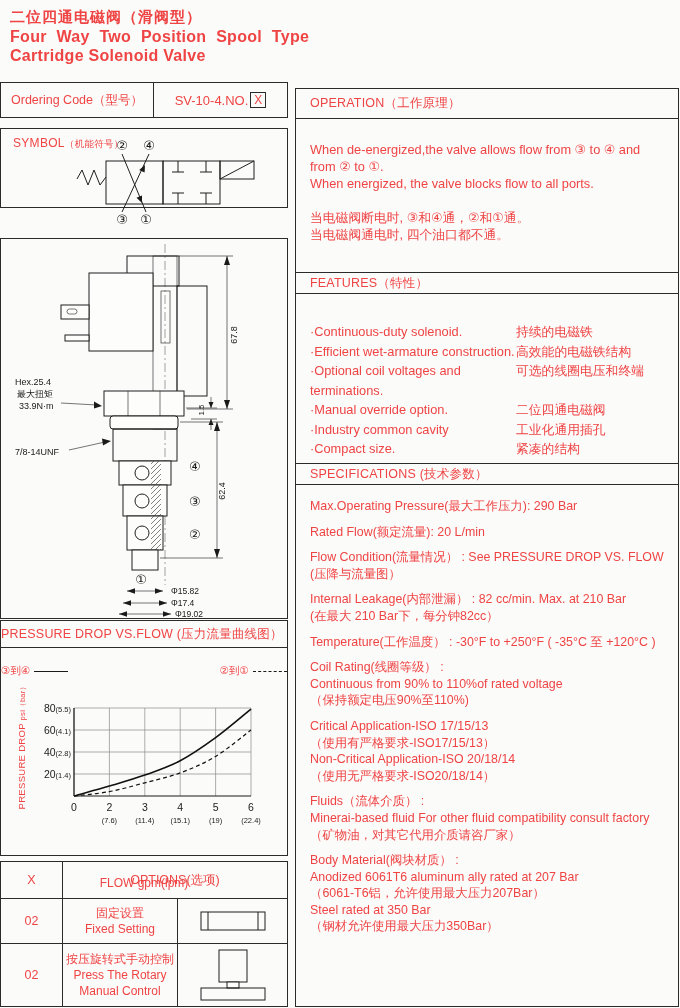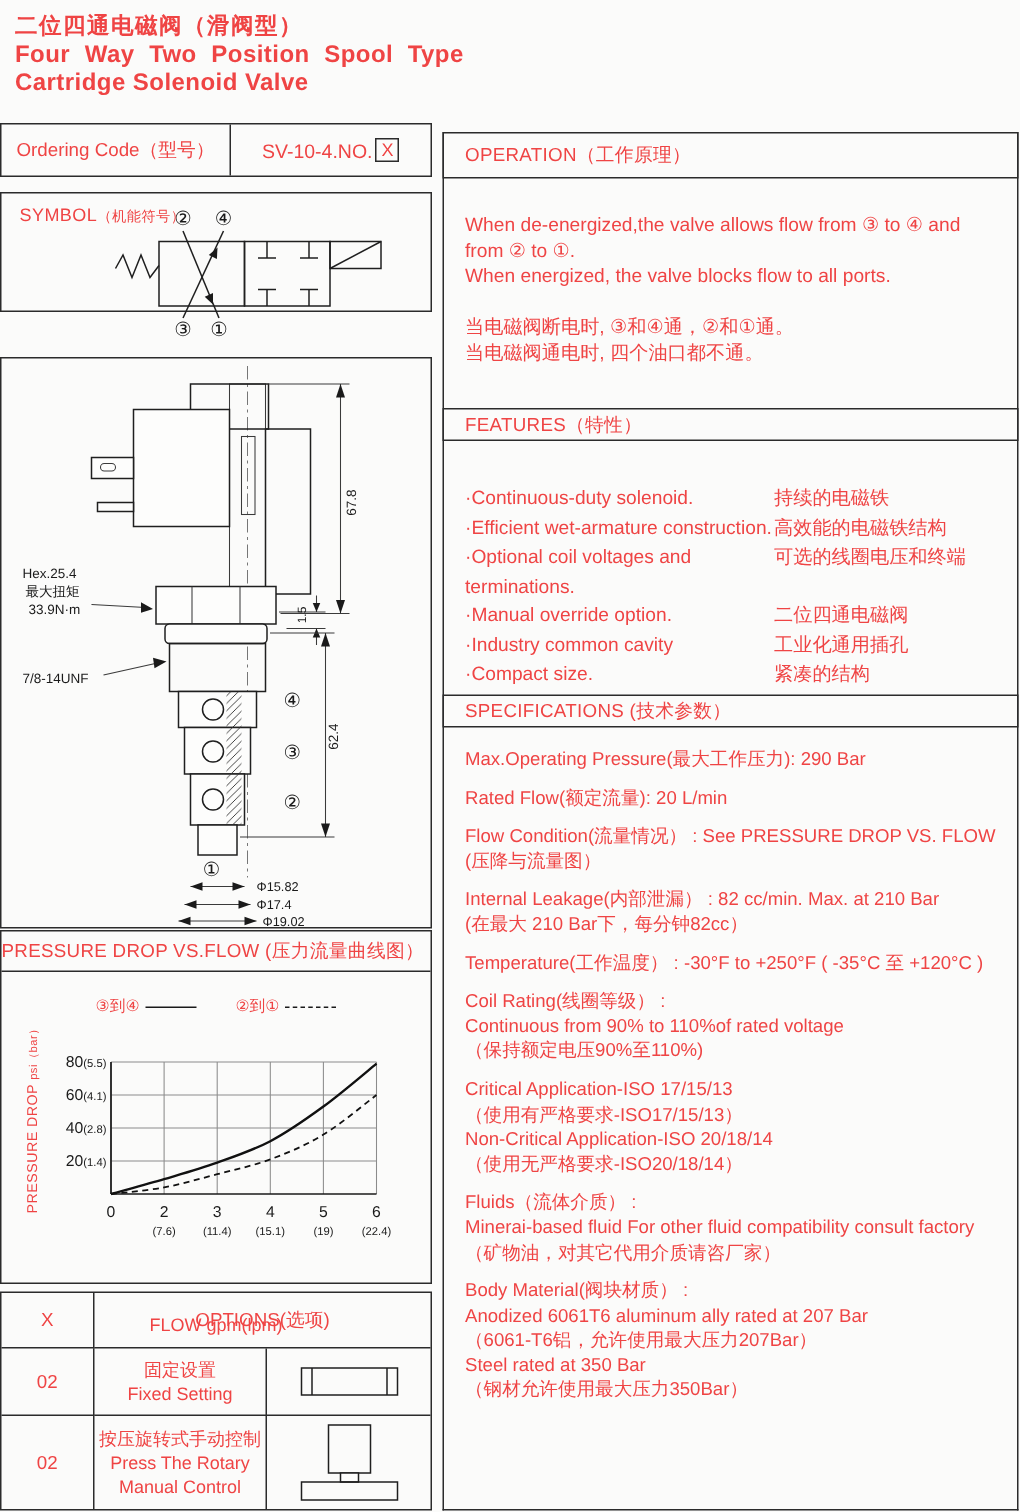--- a/index.html
+++ b/index.html
@@ -24,21 +24,21 @@
   .boxed-x { display:inline-block; border:1px solid #2b2b2b; padding:0 3px; margin-left:2px; font-size:12px; line-height:14px; }
 
   
   .symbol-box { left:0; top:128px; width:288px; height:80px; }
   .sec-label { position:absolute; left:12px; top:7px; font-size:12px; letter-spacing:0.3px; }
   .sec-label .cn { font-size:9.5px; }
   .drawing-box { left:0; top:238px; width:288px; height:381px; }
   .chart-box { left:0; top:620px; width:288px; height:236px; }
   .chart-header { position:absolute; left:0; top:0; width:100%; height:27px; border-bottom:1px solid #2b2b2b; display:flex; align-items:center; font-size:12.5px; letter-spacing:0.2px; }
   .chart-body { position:absolute; left:0; top:27px; width:100%; height:208px; }
-  .legend { position:absolute; left:0; top:16px; width:100%; display:flex; justify-content:center; gap:26px; font-size:10.5px; }
+  .legend { position:absolute; left:0; top:16px; width:100%; display:flex; justify-content:space-between; gap:26px; font-size:10.5px; }
   .legend-item { display:flex; align-items:center; gap:4px; }
   .lg-line { width:34px; border-top:1.6px solid #1a1a1a; }
   .lg-dash { width:34px; border-top:1.6px dashed #1a1a1a; }
   .ylabel { position:absolute; left:-64px; top:92px; width:170px; text-align:center; font-size:9.5px; letter-spacing:0.3px; transform:rotate(-90deg); }
   .ylabel .sm { font-size:7.5px; }
   .xlabel { position:absolute; left:0; top:186px; width:100%; text-align:center; font-size:12px;margin-top:42px; }
   #chart-svg { position:absolute; left:0; top:0; }
 
   
   .opt-table { left:0; top:861px; width:288px; height:146px; display:grid;

